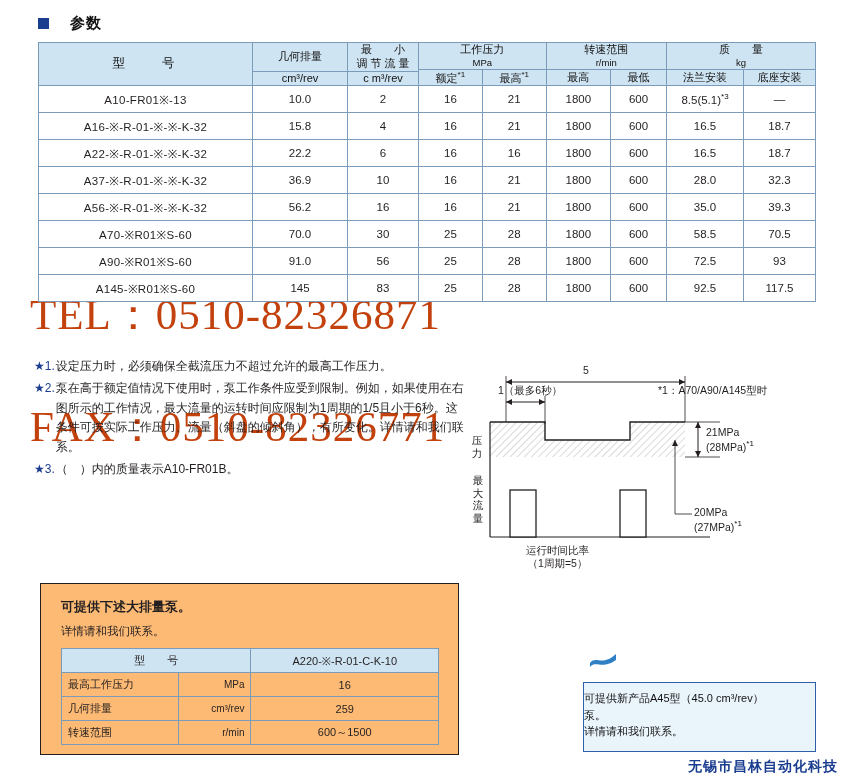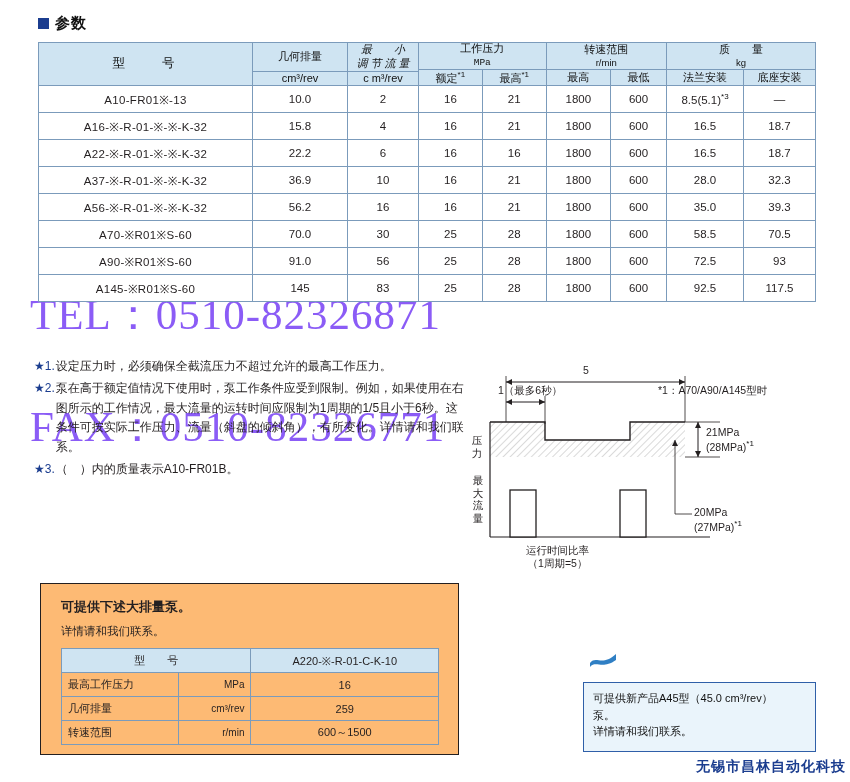--- a/index.html
+++ b/index.html
@@ -16,21 +16,21 @@
     overflow: hidden;
   }
 
   
   .page-heading {
     position: absolute;
     left: 38px;
     top: 14px;
     display: flex;
     align-items: center;
-    gap: 6px;
+    gap: 21px;
   }
   .page-heading .sq {
     width: 11px;
     height: 11px;
     background: #1b3d8f;
     display: inline-block;
   }
   .page-heading .txt {
     font-size: 15px;
     font-weight: bold;
@@ -73,21 +73,21 @@
   }
   .spec-table tbody td.model {
     text-align: center;
     letter-spacing: 0.3px;
   }
   .sup { font-size: 8px; vertical-align: super; color:#111;}
 
   
   .watermark {
     position: absolute;
-    color: #8b5cf6;
+    color: #c2410c;
     font-family: "Liberation Serif", serif;
     font-size: 43px;
     letter-spacing: 1px;
     white-space: nowrap;
     pointer-events: none;
   }
   .watermark.tel { left: 30px; top: 286px; }
   .watermark.fax { left: 30px; top: 398px; }
 
   
@@ -168,36 +168,36 @@
   .newprod-box {
     position: absolute;
     left: 583px;
     top: 682px;
     width: 233px;
     height: 70px;
     border: 1px solid #2f5fa8;
     background: #eaf4fb;
     font-size: 11px;
     line-height: 1.5;
-    padding: 7px 9px;
+    padding: 7px 0;
     box-sizing: border-box;
     color: #111;
   }
   .newprod-icon {
     position: absolute;
     left: 588px;
     top: 650px;
     width: 30px;
     height: 20px;
   }
 
   
   .footer-brand {
     position: absolute;
-    right: 4px;
+    right: 12px;
     bottom: 6px;
     font-size: 14px;
     font-weight: bold;
     color: #1b3d8f;
     letter-spacing: 1px;
   }
 </style>
 </head>
 <body>
 
@@ -207,25 +207,25 @@
 </div>
 
 <div class="watermark tel">TEL：0510-82326871</div>
 <div class="watermark fax">FAX：0510-82326771</div>
 
 <table class="spec-table">
   <thead>
     <tr>
       <th rowspan="3" class="big" style="width:213px;">型　　号</th>
       <th rowspan="2" style="width:94px;">几何排量</th>
-      <th rowspan="2" style="width:70px;font-style:italic;">
+      <th rowspan="2" style="width:70px;">
         <div>最　　小</div>
         <div>调 节 流 量</div>
       </th>
-      <th colspan="2" style="width:106px;font-family:Liberation Mono, monospace;">
+      <th colspan="2" style="width:106px;">
         <div>工作压力</div>
         <div class="unit">MPa</div>
       </th>
       <th colspan="2" style="width:100px;">
         <div>转速范围</div>
         <div class="unit">r/min</div>
       </th>
       <th colspan="2" style="width:124px;">
         <div>质　　量</div>
         <div class="unit">kg</div>

